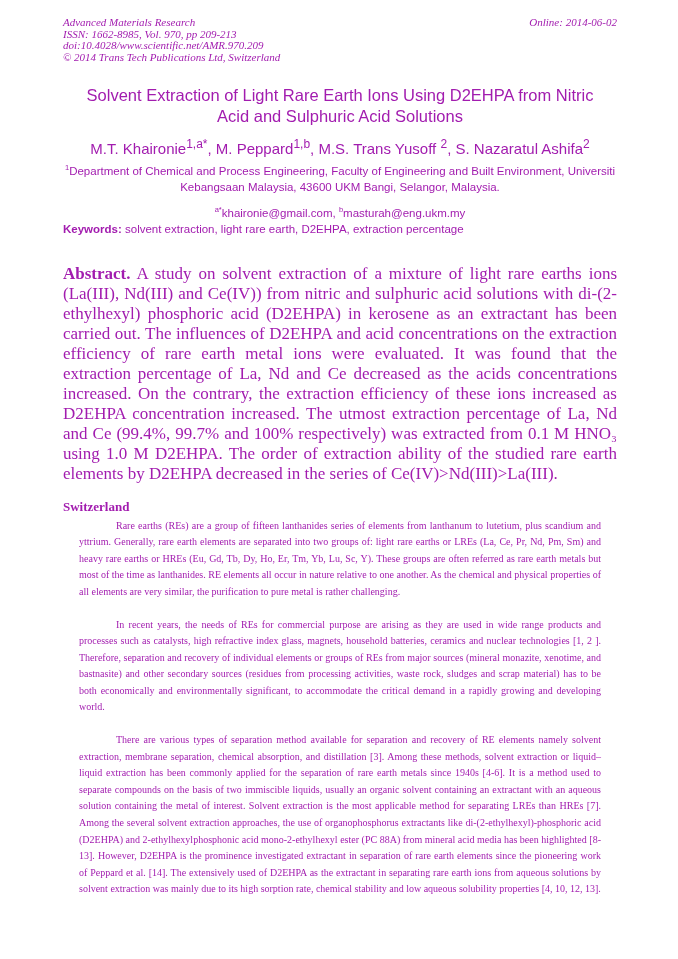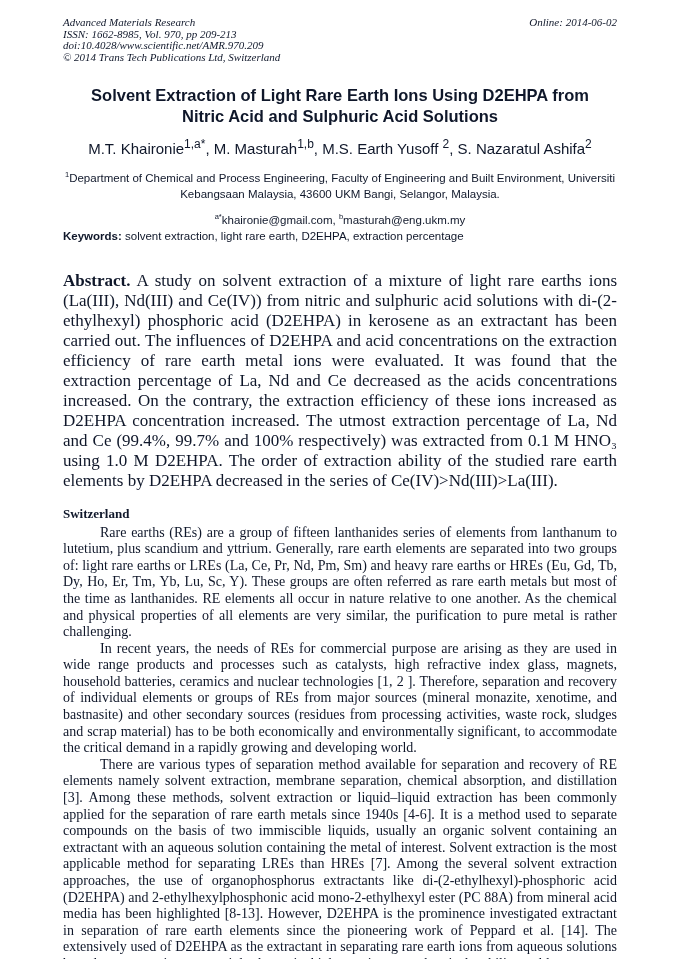--- a/index.html
+++ b/index.html
@@ -4,56 +4,56 @@
 <style>
   html, body { margin: 0; padding: 0; background: #ffffff; }
   .page {
     position: relative;
     box-sizing: border-box;
     width: 678px;
     height: 959px;
     background: #ffffff;
     padding: 17px 61px 0 63px;
     font-family: "Liberation Serif", "DejaVu Serif", serif;
-    color: #0f172a;
+    color: #a21caf;
     overflow: hidden;
   }
   
   .pub-header {
     display: flex;
     justify-content: space-between;
     align-items: flex-start;
     font-style: italic;
     font-size: 11px;
     line-height: 11.6px;
     font-family: "Liberation Serif", "DejaVu Serif", serif;
   }
   .pub-header .line { white-space: nowrap; }
   
   .paper-title {
     margin: 22px auto 0;
     max-width: 528px;
     text-align: center;
     font-family: "Liberation Sans", "DejaVu Sans", sans-serif;
-    font-weight: bold;
+    font-weight: normal;
     font-size: 16.5px;
     line-height: 21px;
   }
   
   .authors {
     margin-top: 7px;
     text-align: center;
     font-family: "Liberation Sans", "DejaVu Sans", sans-serif;
     font-size: 15px;
     line-height: 20px;
   }
   .authors sup { font-size: 12px; }
   
   .affil, .emails {
-    margin-top: 8px;
+    margin-top: 1px;
     text-align: center;
     font-family: "Liberation Sans", "DejaVu Sans", sans-serif;
     font-size: 11.5px;
     line-height: 15.5px;
   }
   .affil sup, .emails sup { font-size: 7.5px; }
   .emails { margin-top: 7px; }
   
   .keywords {
     font-family: "Liberation Sans", "DejaVu Sans", sans-serif;
@@ -69,24 +69,24 @@
     text-align: justify;
   }
   .abstract .abs-label { font-weight: bold; }
   .section-heading {
     margin-top: 14px;
     font-weight: bold;
     font-size: 13px;
     line-height: 17px;
   }
   p.body-par {
-    margin: 0;
+    margin: 16px;
     text-indent: 37px;
     text-align: justify;
-    font-size: 14px;
+    font-size: 10px;
     line-height: 16.6px;
   }
   p.body-par.first { margin-top: 3px; }
 </style>
 </head>
 <body>
 
 <div class="page">
 
   <div class="pub-header">
@@ -94,21 +94,21 @@
       <div class="line">Advanced Materials Research</div>
       <div class="line">ISSN: 1662-8985, Vol. 970, pp 209-213</div>
       <div class="line">doi:10.4028/www.scientific.net/AMR.970.209</div>
       <div class="line">© 2014 Trans Tech Publications Ltd, Switzerland</div>
     </div>
     <div class="line">Online: 2014-06-02</div>
   </div>
 
   <h1 class="paper-title">Solvent Extraction of Light Rare Earth Ions Using D2EHPA from Nitric Acid and Sulphuric Acid Solutions</h1>
 
-  <div class="authors"><span>M.T. Khaironie</span><sup>1,a*</sup><span>, M. Masturah</span><sup>1,b</sup><span>, M.S. Earth Yusoff </span><sup>2</sup><span>, S. Nazaratul Ashifa</span><sup>2</sup></div>
+  <div class="authors"><span>M.T. Khaironie</span><sup>1,a*</sup><span>, M. Peppard</span><sup>1,b</sup><span>, M.S. Trans Yusoff </span><sup>2</sup><span>, S. Nazaratul Ashifa</span><sup>2</sup></div>
 
   <div class="affil"><sup>1</sup><span>Department of Chemical and Process Engineering, Faculty of Engineering and Built Environment, Universiti Kebangsaan Malaysia, 43600 UKM Bangi, Selangor, Malaysia.</span></div>
 
   <div class="emails"><sup>a*</sup><span>khaironie@gmail.com, </span><sup>b</sup><span>masturah@eng.ukm.my</span></div>
 
   <div class="keywords"><span class="kw-label">Keywords:</span><span> solvent extraction, light rare earth, D2EHPA, extraction percentage</span></div>
 
   <div class="abstract"><span class="abs-label">Abstract.</span><span> A study on solvent extraction of a mixture of light rare earths ions (La(III), Nd(III) and Ce(IV)) from nitric and sulphuric acid solutions with di-(2-ethylhexyl) phosphoric acid (D2EHPA) in kerosene as an extractant has been carried out. The influences of D2EHPA and acid concentrations on the extraction efficiency of rare earth metal ions were evaluated. It was found that the extraction percentage of La, Nd and Ce decreased as the acids concentrations increased. On the contrary, the extraction efficiency of these ions increased as D2EHPA concentration increased. The utmost extraction percentage of La, Nd and Ce (99.4%, 99.7% and 100% respectively) was extracted from 0.1 M HNO₃ using 1.0 M D2EHPA. The order of extraction ability of the studied rare earth elements by D2EHPA decreased in the series of Ce(IV)&gt;Nd(III)&gt;La(III).</span></div>
 
   <div class="section-heading">Switzerland</div>

